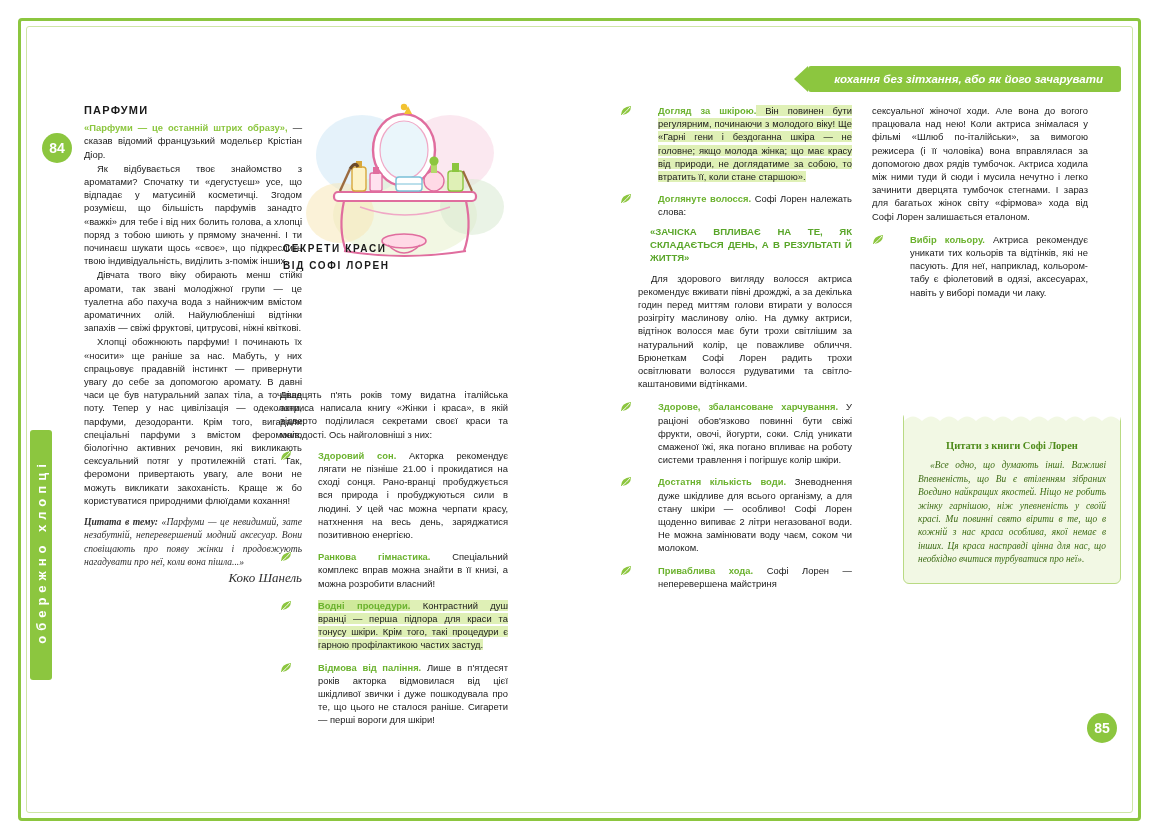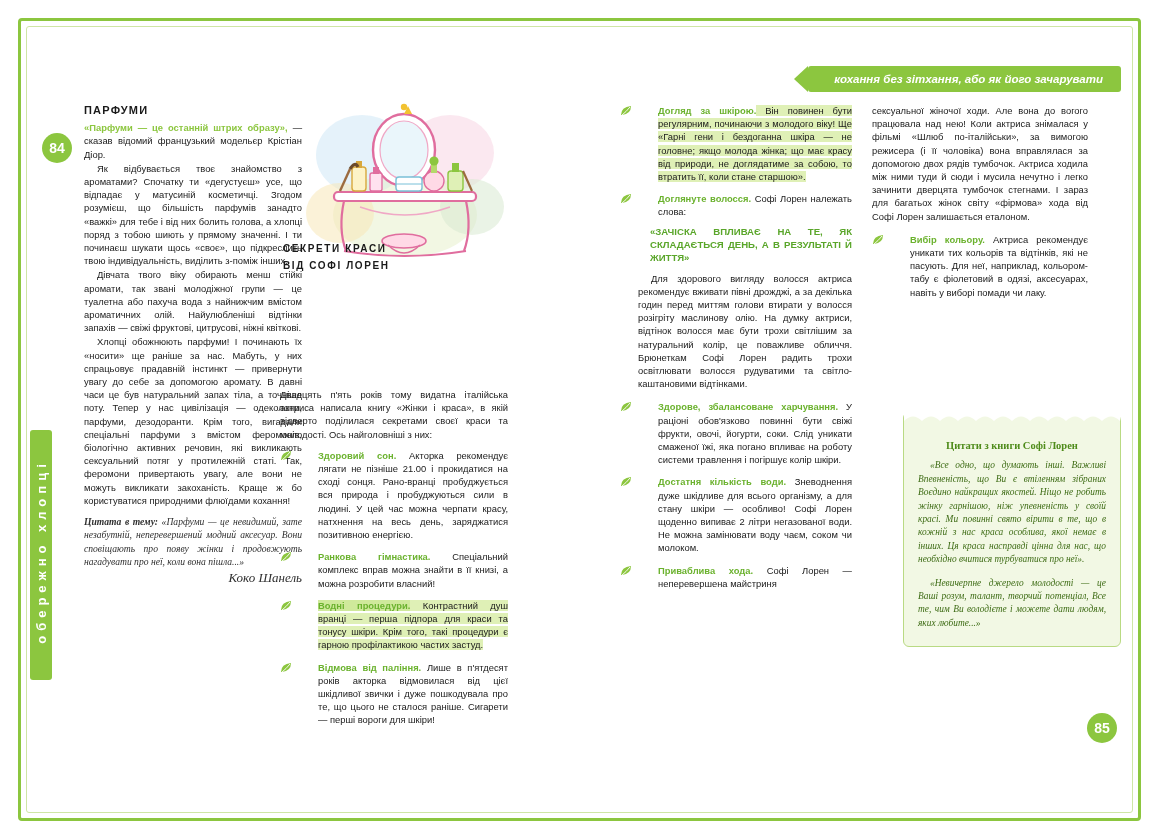--- a/index.html
+++ b/index.html
@@ -379,16 +379,15 @@
       <span class="t"><b class="gt">Вибір кольору.</b><span> Актриса рекомендує уникати тих кольорів та відтінків, які не пасують. Для неї, наприклад, кольором-табу є фіолетовий в одязі, аксесуарах, навіть у виборі помади чи лаку.</span></span>
     </div>
   </div>
 
   <div class="quotecard">
     <svg class="card-notch" width="218" height="9" viewBox="0 0 218 9" preserveAspectRatio="none">
       <path d="M0 9 q9 -9 18 0 q9 -9 18 0 q9 -9 18 0 q9 -9 18 0 q9 -9 18 0 q9 -9 18 0 q9 -9 18 0 q9 -9 18 0 q9 -9 18 0 q9 -9 18 0 q9 -9 18 0 q9 -9 18 0 L218 0 L0 0 Z" fill="#ffffff"></path>
     </svg>
     <h5>Цитати з книги Софі Лорен</h5>
     <p>«Все одно, що думають інші. Важливі Впевненість, що Ви є втіленням зібраних Воєдино найкращих якостей. Ніщо не робить жінку гарнішою, ніж упевненість у своїй красі. Ми повинні свято вірити в те, що в кожній з нас краса особлива, якої немає в інших. Ця краса насправді цінна для нас, що необхідно вчитися турбуватися про неї».</p>
-    <p>«Невичерпне джерело молодості — це Ваші розум, талант, творчий потенціал, Все те, чим Ви володієте і можете дати людям, яких любите...»</p>
   </div>
 
 </div>
 
 </body></html>

